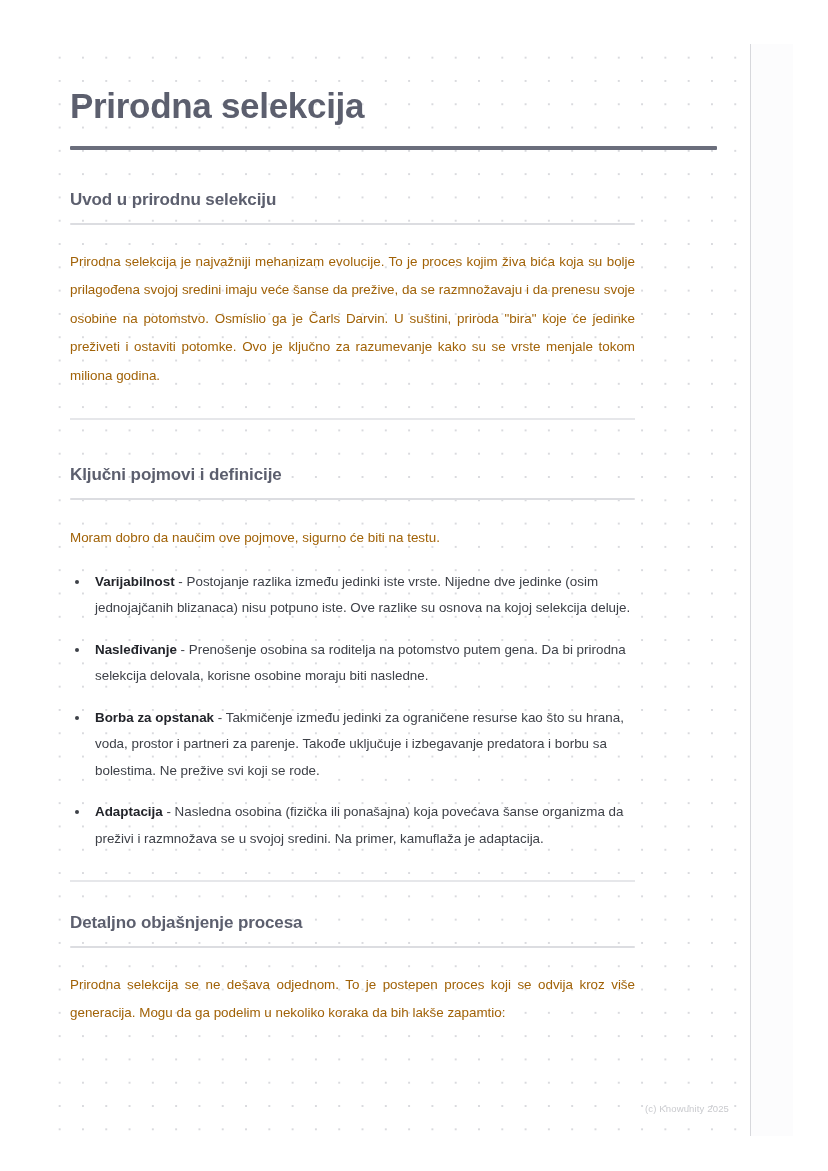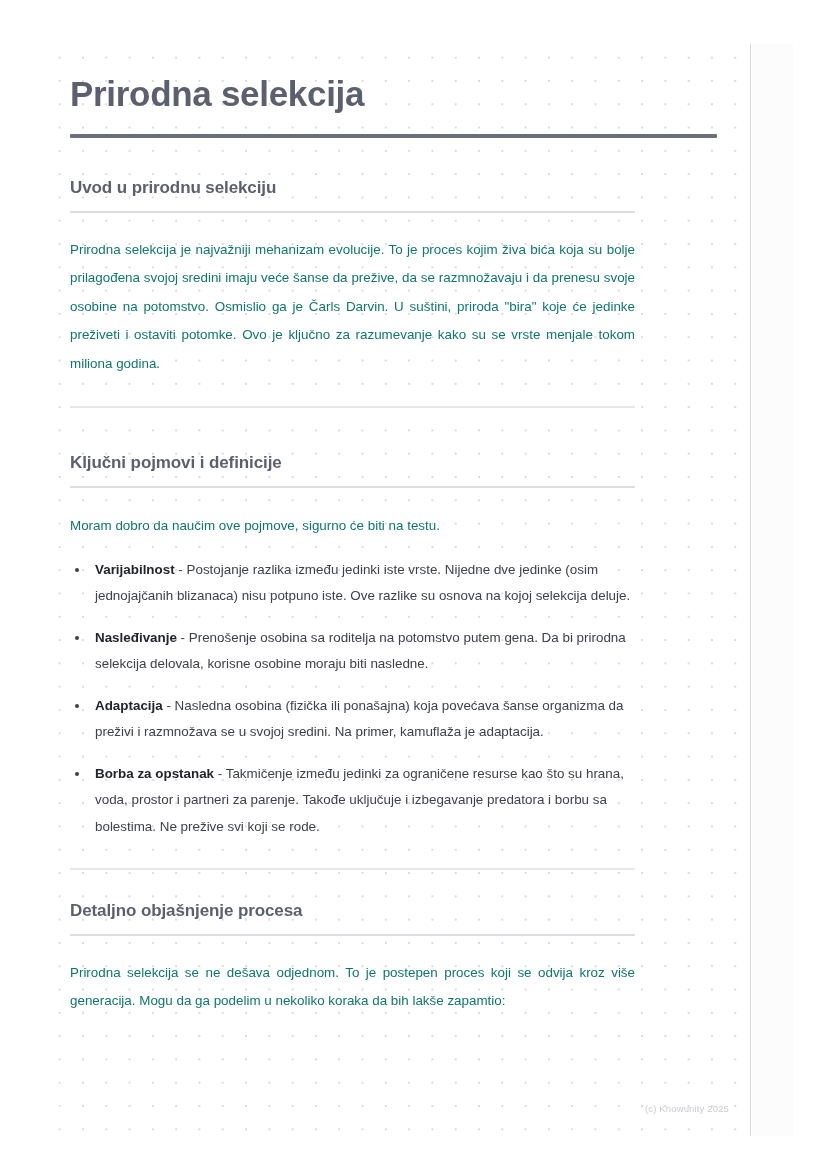--- a/index.html
+++ b/index.html
@@ -41,21 +41,21 @@
     width: 42px;
     height: 1092px;
     background: #fcfcfd;
     border-left: 1.6px solid #d7d8dc;
     pointer-events: none;
   }
 
   #content {
     position: absolute;
     left: 70px;
-    top: 4px;
+    top: 16px;
     width: 565px;
   }
 
   .doc-title {
     margin: 0;
     padding-top: 70px;
     font-size: 35px;
     line-height: 1.16;
     font-weight: bold;
     letter-spacing: -0.3px;
@@ -88,21 +88,21 @@
   }
 
   .sec-1 { margin-top: 39px; }
   .sec-2 { margin-top: 16px; }
   .sec-3 { margin-top: 0; }
 
   p.body-text {
     margin: 0;
     font-size: 13.4px;
     line-height: 28.5px;
-    color: #0f766e;
+    color: #a16207;
     text-align: justify;
   }
 
   p.lead-justify { padding-top: 23px; }
   p.lead-plain {
     padding-top: 24px;
     text-align: left;
   }
 
   .soft-divider {
@@ -185,25 +185,25 @@
         <li>
           <span class="bullet-dot"></span>
           <span class="term-name">Varijabilnost</span><span> - Postojanje razlika između jedinki iste vrste. Nijedne dve jedinke (osim jednojajčanih blizanaca) nisu potpuno iste. Ove razlike su osnova na kojoj selekcija deluje.</span>
         </li>
         <li>
           <span class="bullet-dot"></span>
           <span class="term-name">Nasleđivanje</span><span> - Prenošenje osobina sa roditelja na potomstvo putem gena. Da bi prirodna selekcija delovala, korisne osobine moraju biti nasledne.</span>
         </li>
         <li>
           <span class="bullet-dot"></span>
+          <span class="term-name">Borba za opstanak</span><span> - Takmičenje između jedinki za ograničene resurse kao što su hrana, voda, prostor i partneri za parenje. Takođe uključuje i izbegavanje predatora i borbu sa bolestima. Ne prežive svi koji se rode.</span>
+        </li>
+        <li>
+          <span class="bullet-dot"></span>
           <span class="term-name">Adaptacija</span><span> - Nasledna osobina (fizička ili ponašajna) koja povećava šanse organizma da preživi i razmnožava se u svojoj sredini. Na primer, kamuflaža je adaptacija.</span>
-        </li>
-        <li>
-          <span class="bullet-dot"></span>
-          <span class="term-name">Borba za opstanak</span><span> - Takmičenje između jedinki za ograničene resurse kao što su hrana, voda, prostor i partneri za parenje. Takođe uključuje i izbegavanje predatora i borbu sa bolestima. Ne prežive svi koji se rode.</span>
         </li>
       </ul>
 
       <div class="soft-divider"></div>
     </div>
 
     <div class="gap-before-h3"></div>
 
     <div class="sec-3">
       <h2 class="section-heading">Detaljno objašnjenje procesa</h2>

